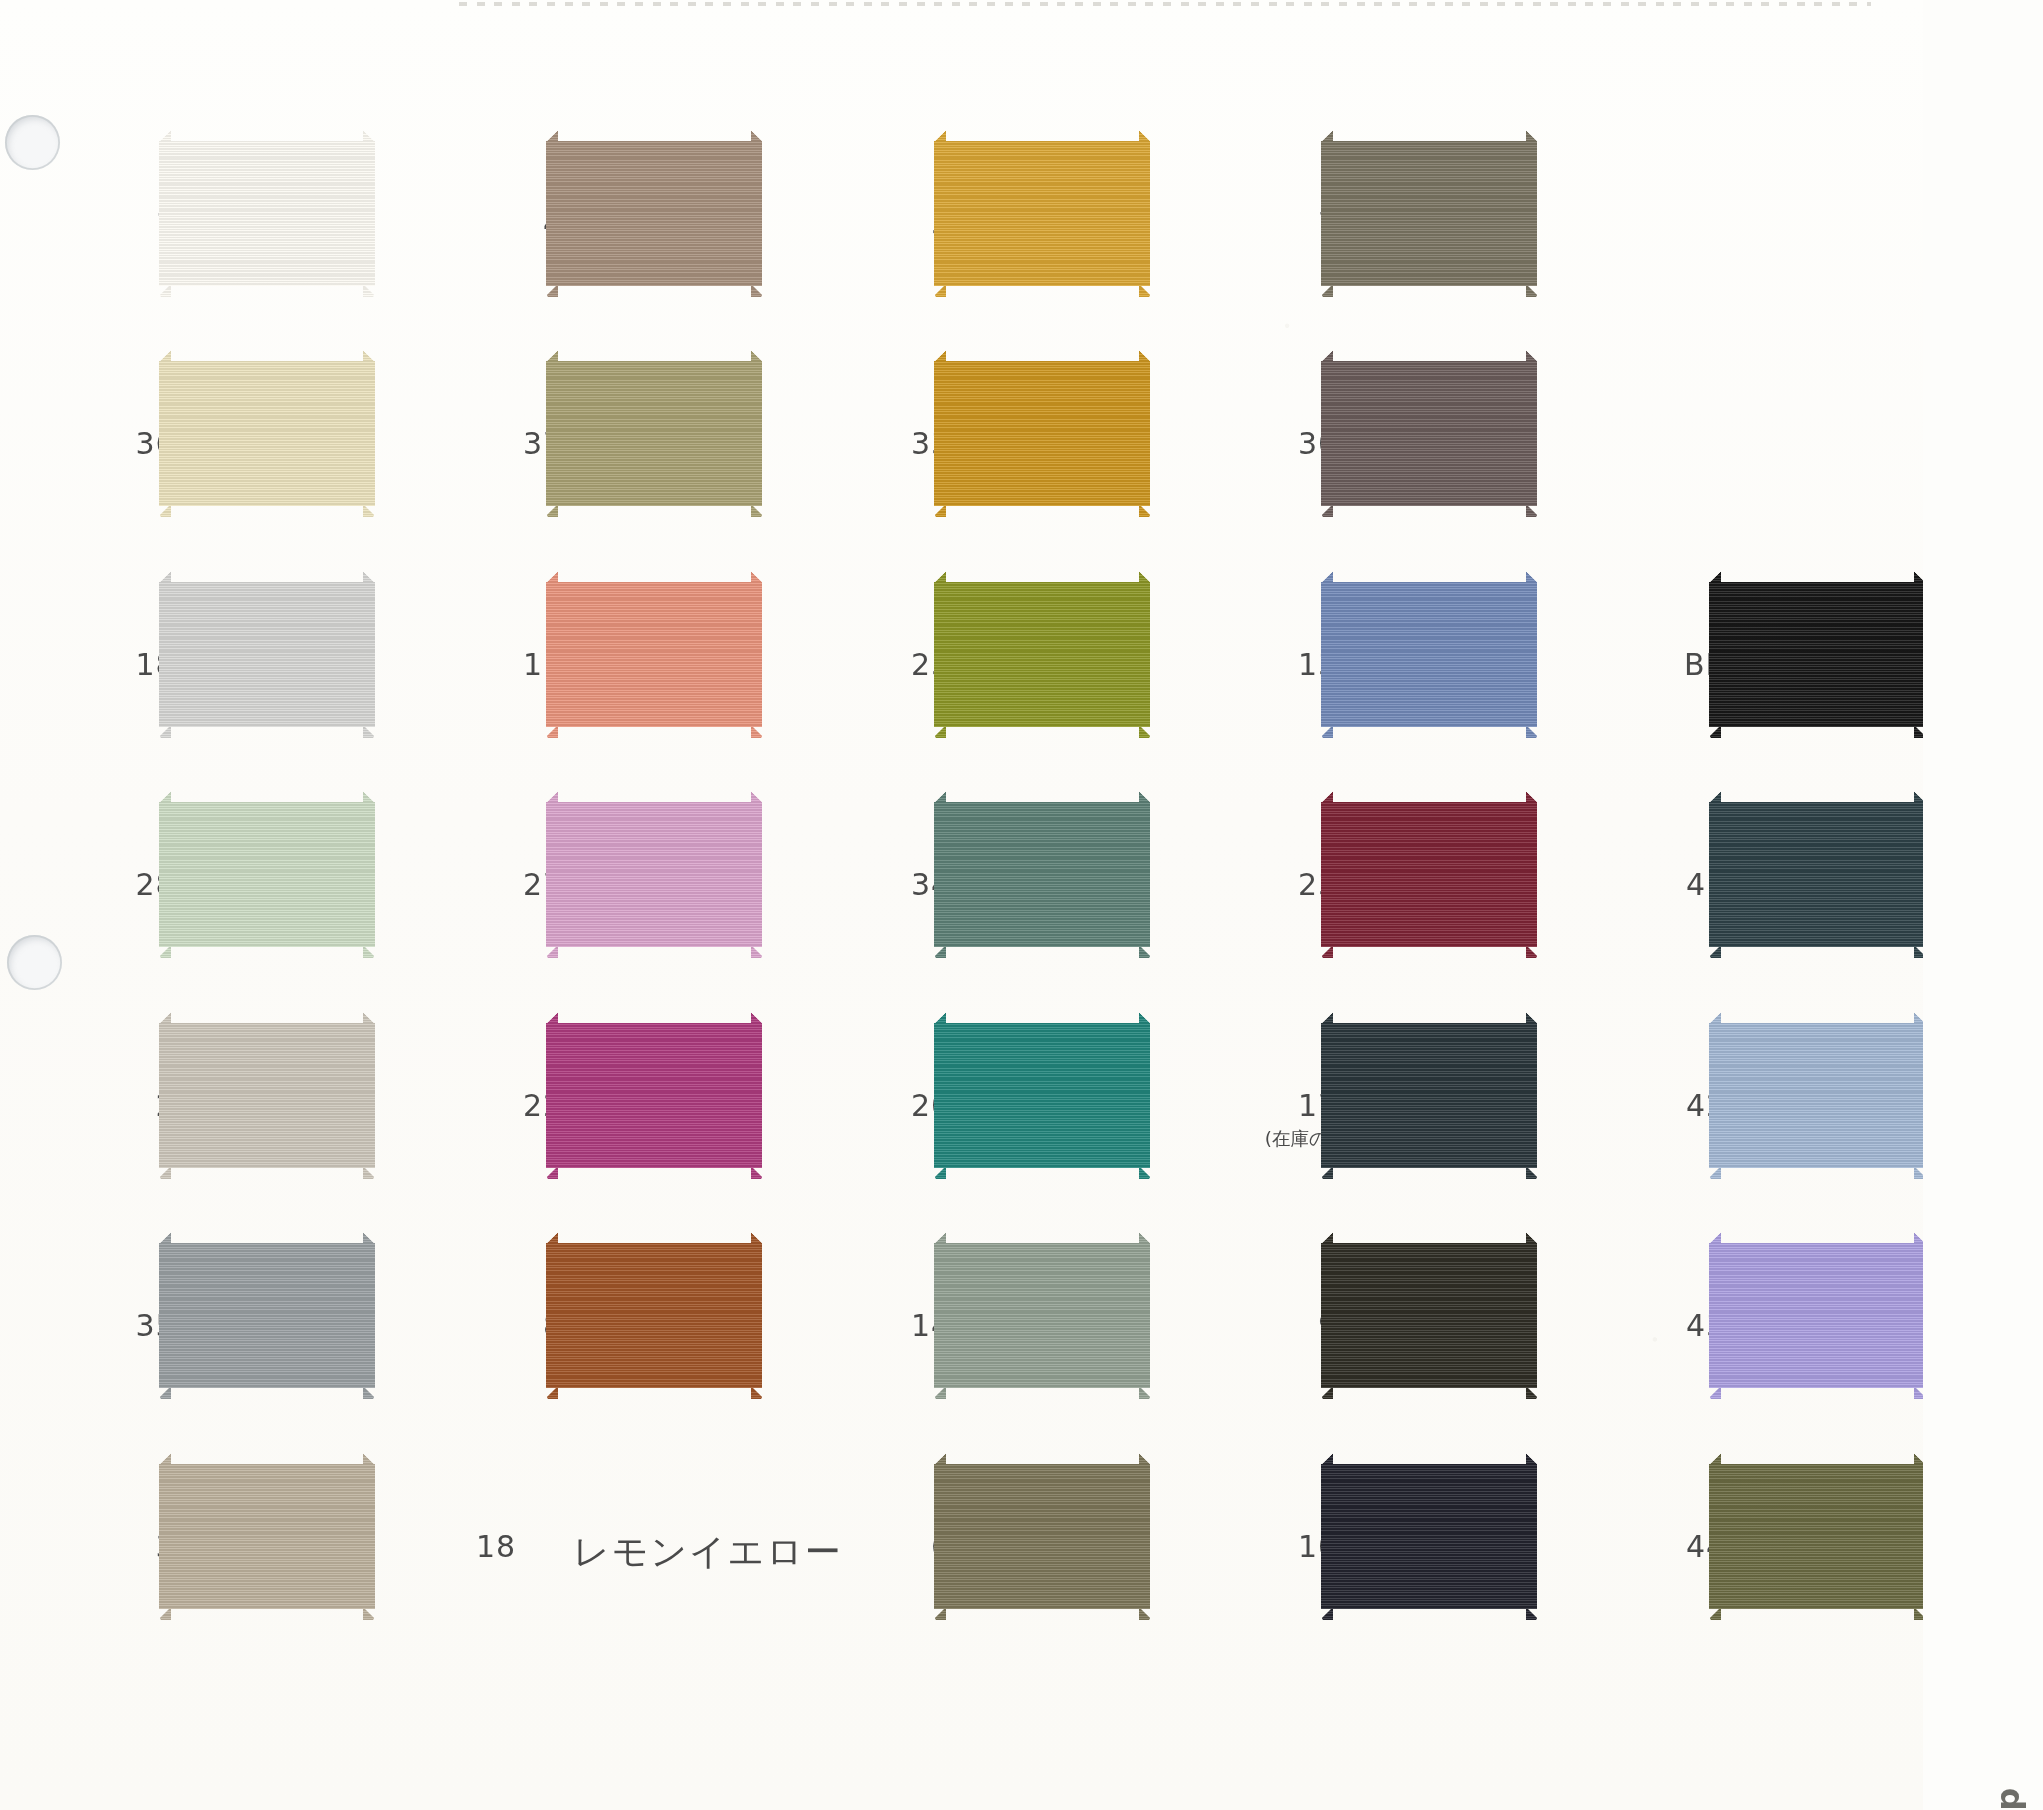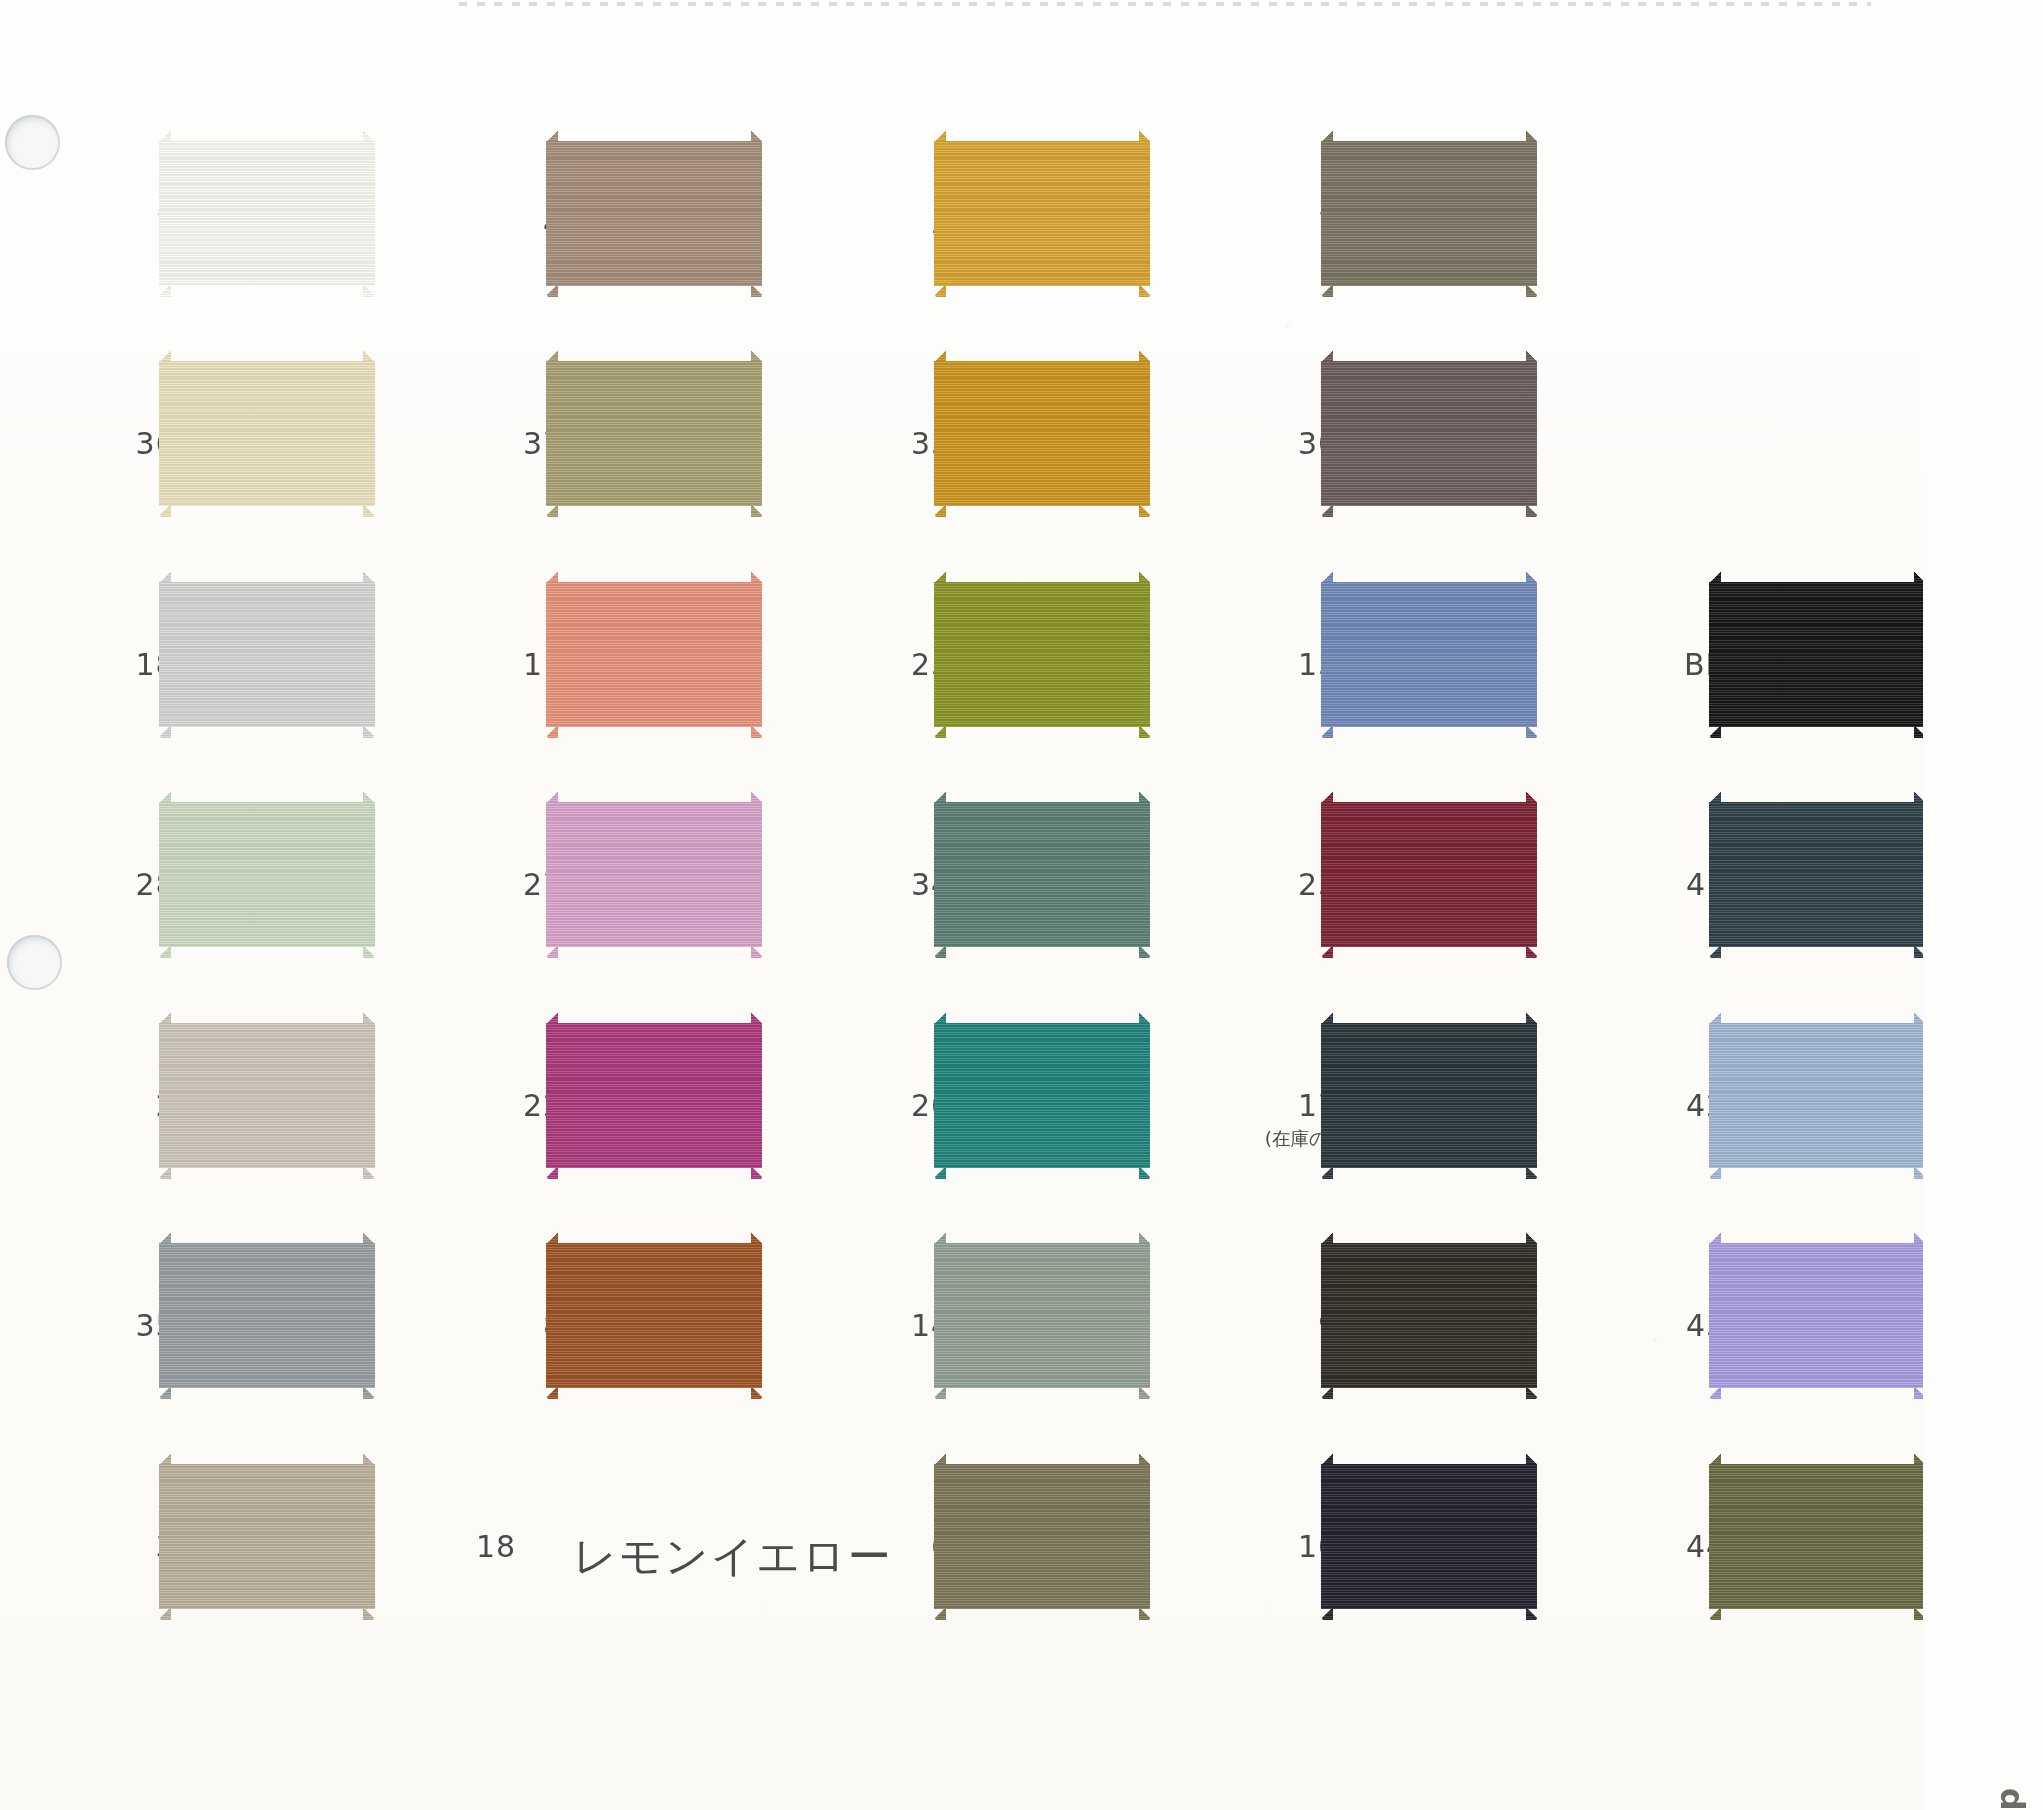--- a/index.html
+++ b/index.html
@@ -139,21 +139,21 @@
     pointer-events: none;
   }
 
   
   .swatch-textonly .swatch-code { right: auto; left: 62px; text-align: left; width: 106px; }
   .swatch-label-text {
     position: absolute;
     left: 159px;
     top: 81px;
     font-family: "DejaVu Sans", sans-serif;
-    font-size: 43px;
+    font-size: 36px;
     color: #4a4a4a;
     white-space: nowrap;
     letter-spacing: 1.8px;
   }
 
   
   #imprint-band {
     position: absolute;
     right: 0;
     top: 0;

